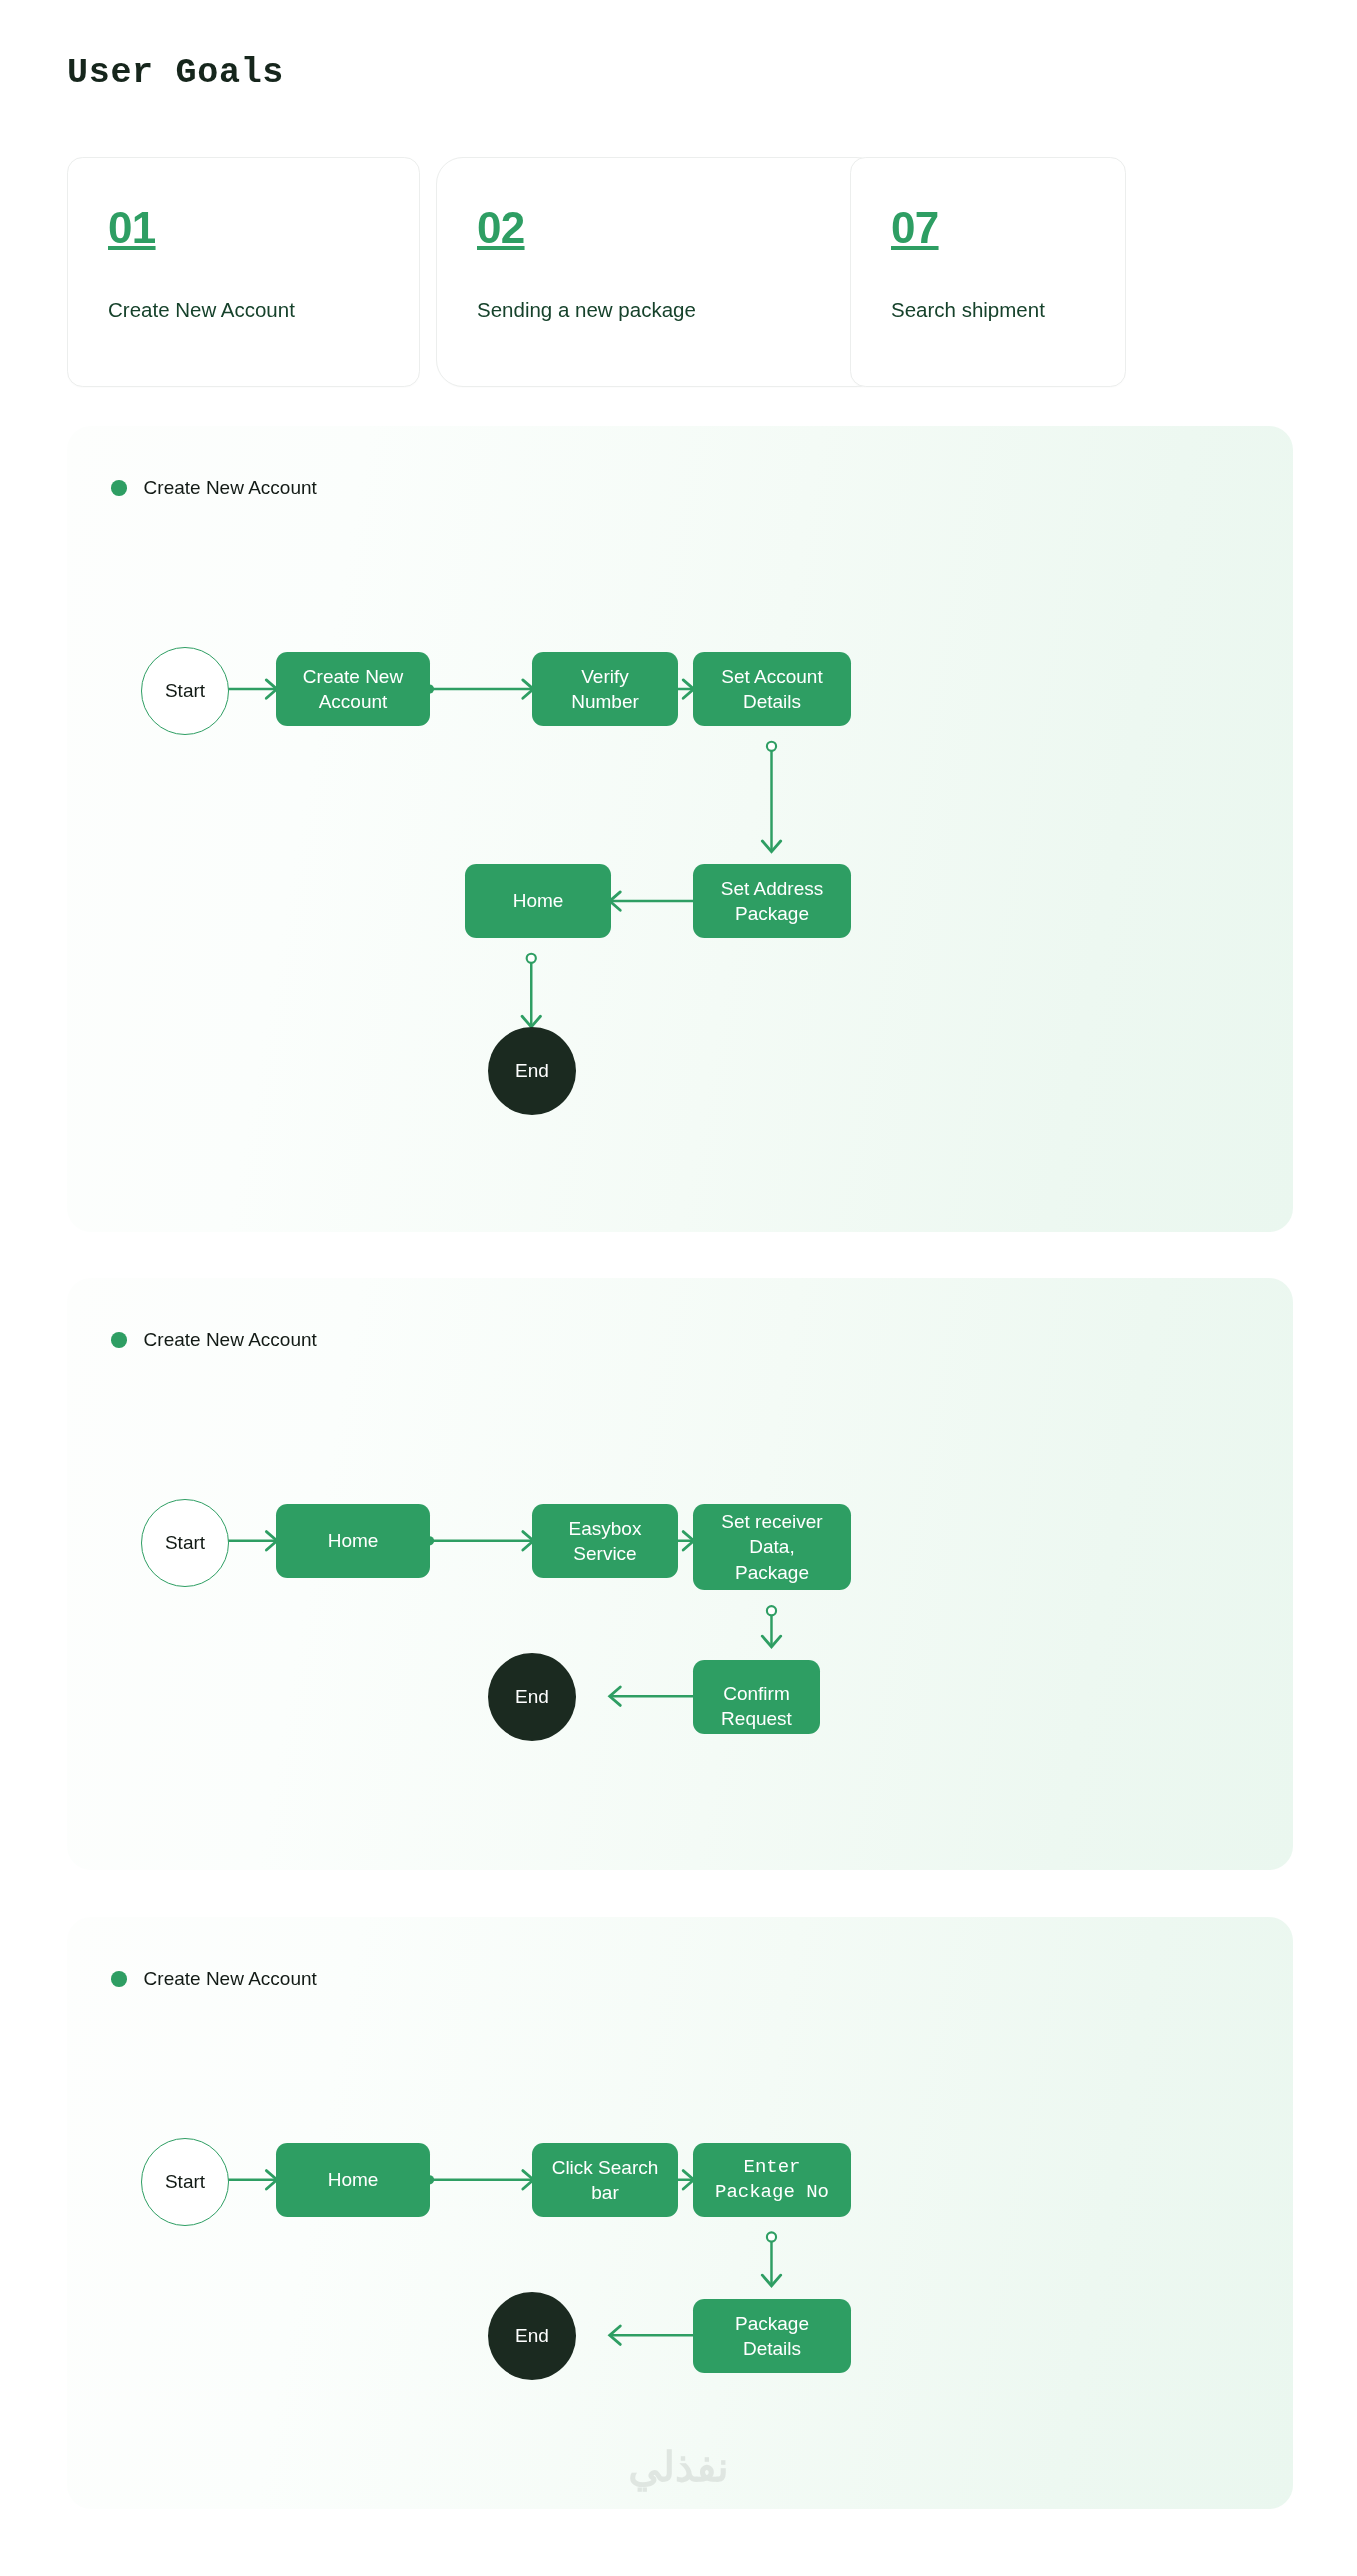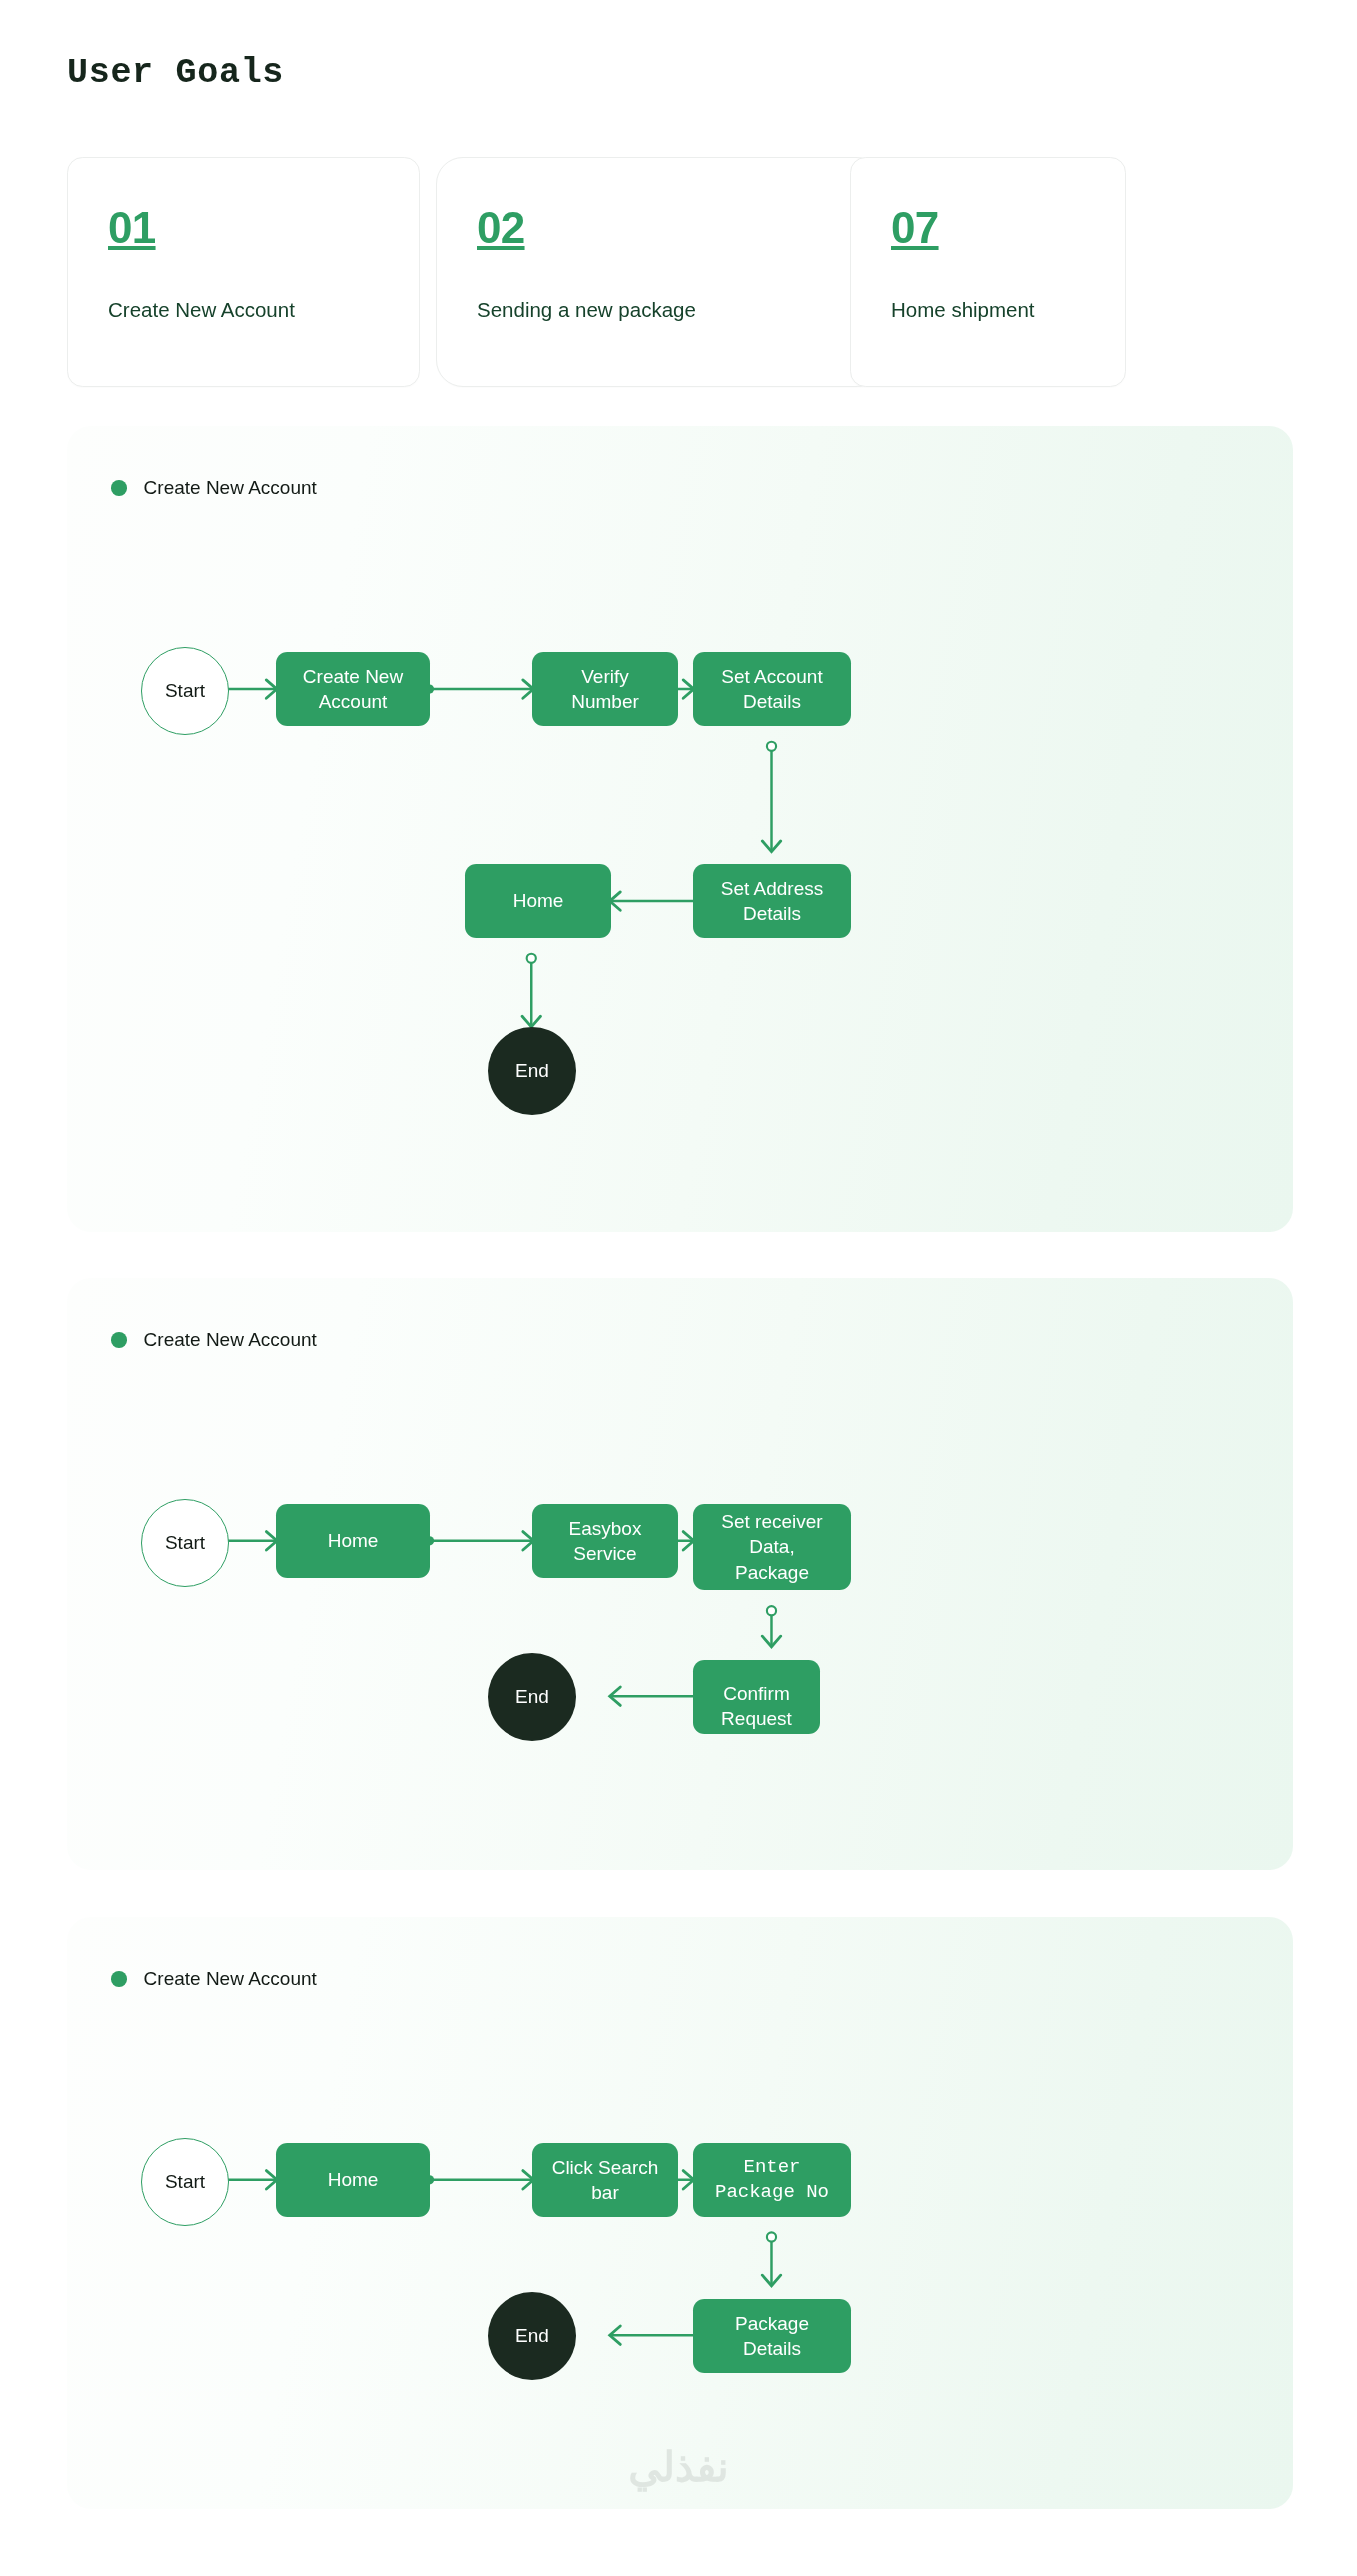--- a/index.html
+++ b/index.html
@@ -120,21 +120,21 @@
       <div class="gc-label">Create New Account</div>
     </div>
 
     <div class="goal-card" style="left:369px;width:447px;border-radius:27px;">
       <div class="gc-num">02</div>
       <div class="gc-label">Sending a new package</div>
     </div>
 
     <div class="goal-card" style="left:783px;width:276px;">
       <div class="gc-num">07</div>
-      <div class="gc-label">Home shipment</div>
+      <div class="gc-label">Search shipment</div>
     </div>
 
   </div>
 
   <div class="flow-panel" style="top:426px;height:806px;">
 
     <div class="panel-head" style="top:51px;">
       <span class="panel-dot"></span>
       <span class="panel-head-label">Create New Account</span>
     </div>
@@ -182,21 +182,21 @@
 Number</span>
     </div>
 
     <div class="node-box" style="left:626px;top:226px;width:158px;height:74px;">
       <span style="white-space:pre-line;">Set Account
 Details</span>
     </div>
 
     <div class="node-box" style="left:626px;top:438px;width:158px;height:74px;">
       <span style="white-space:pre-line;">Set Address
-Details</span>
+Package</span>
     </div>
 
     <div class="node-box" style="left:398px;top:438px;width:146px;height:74px;">
       <span style="white-space:pre-line;">Home</span>
     </div>
 
     <div class="node-term node-end" style="left:421px;top:601px;width:88px;height:88px;">
       <span>End</span>
     </div>
 

